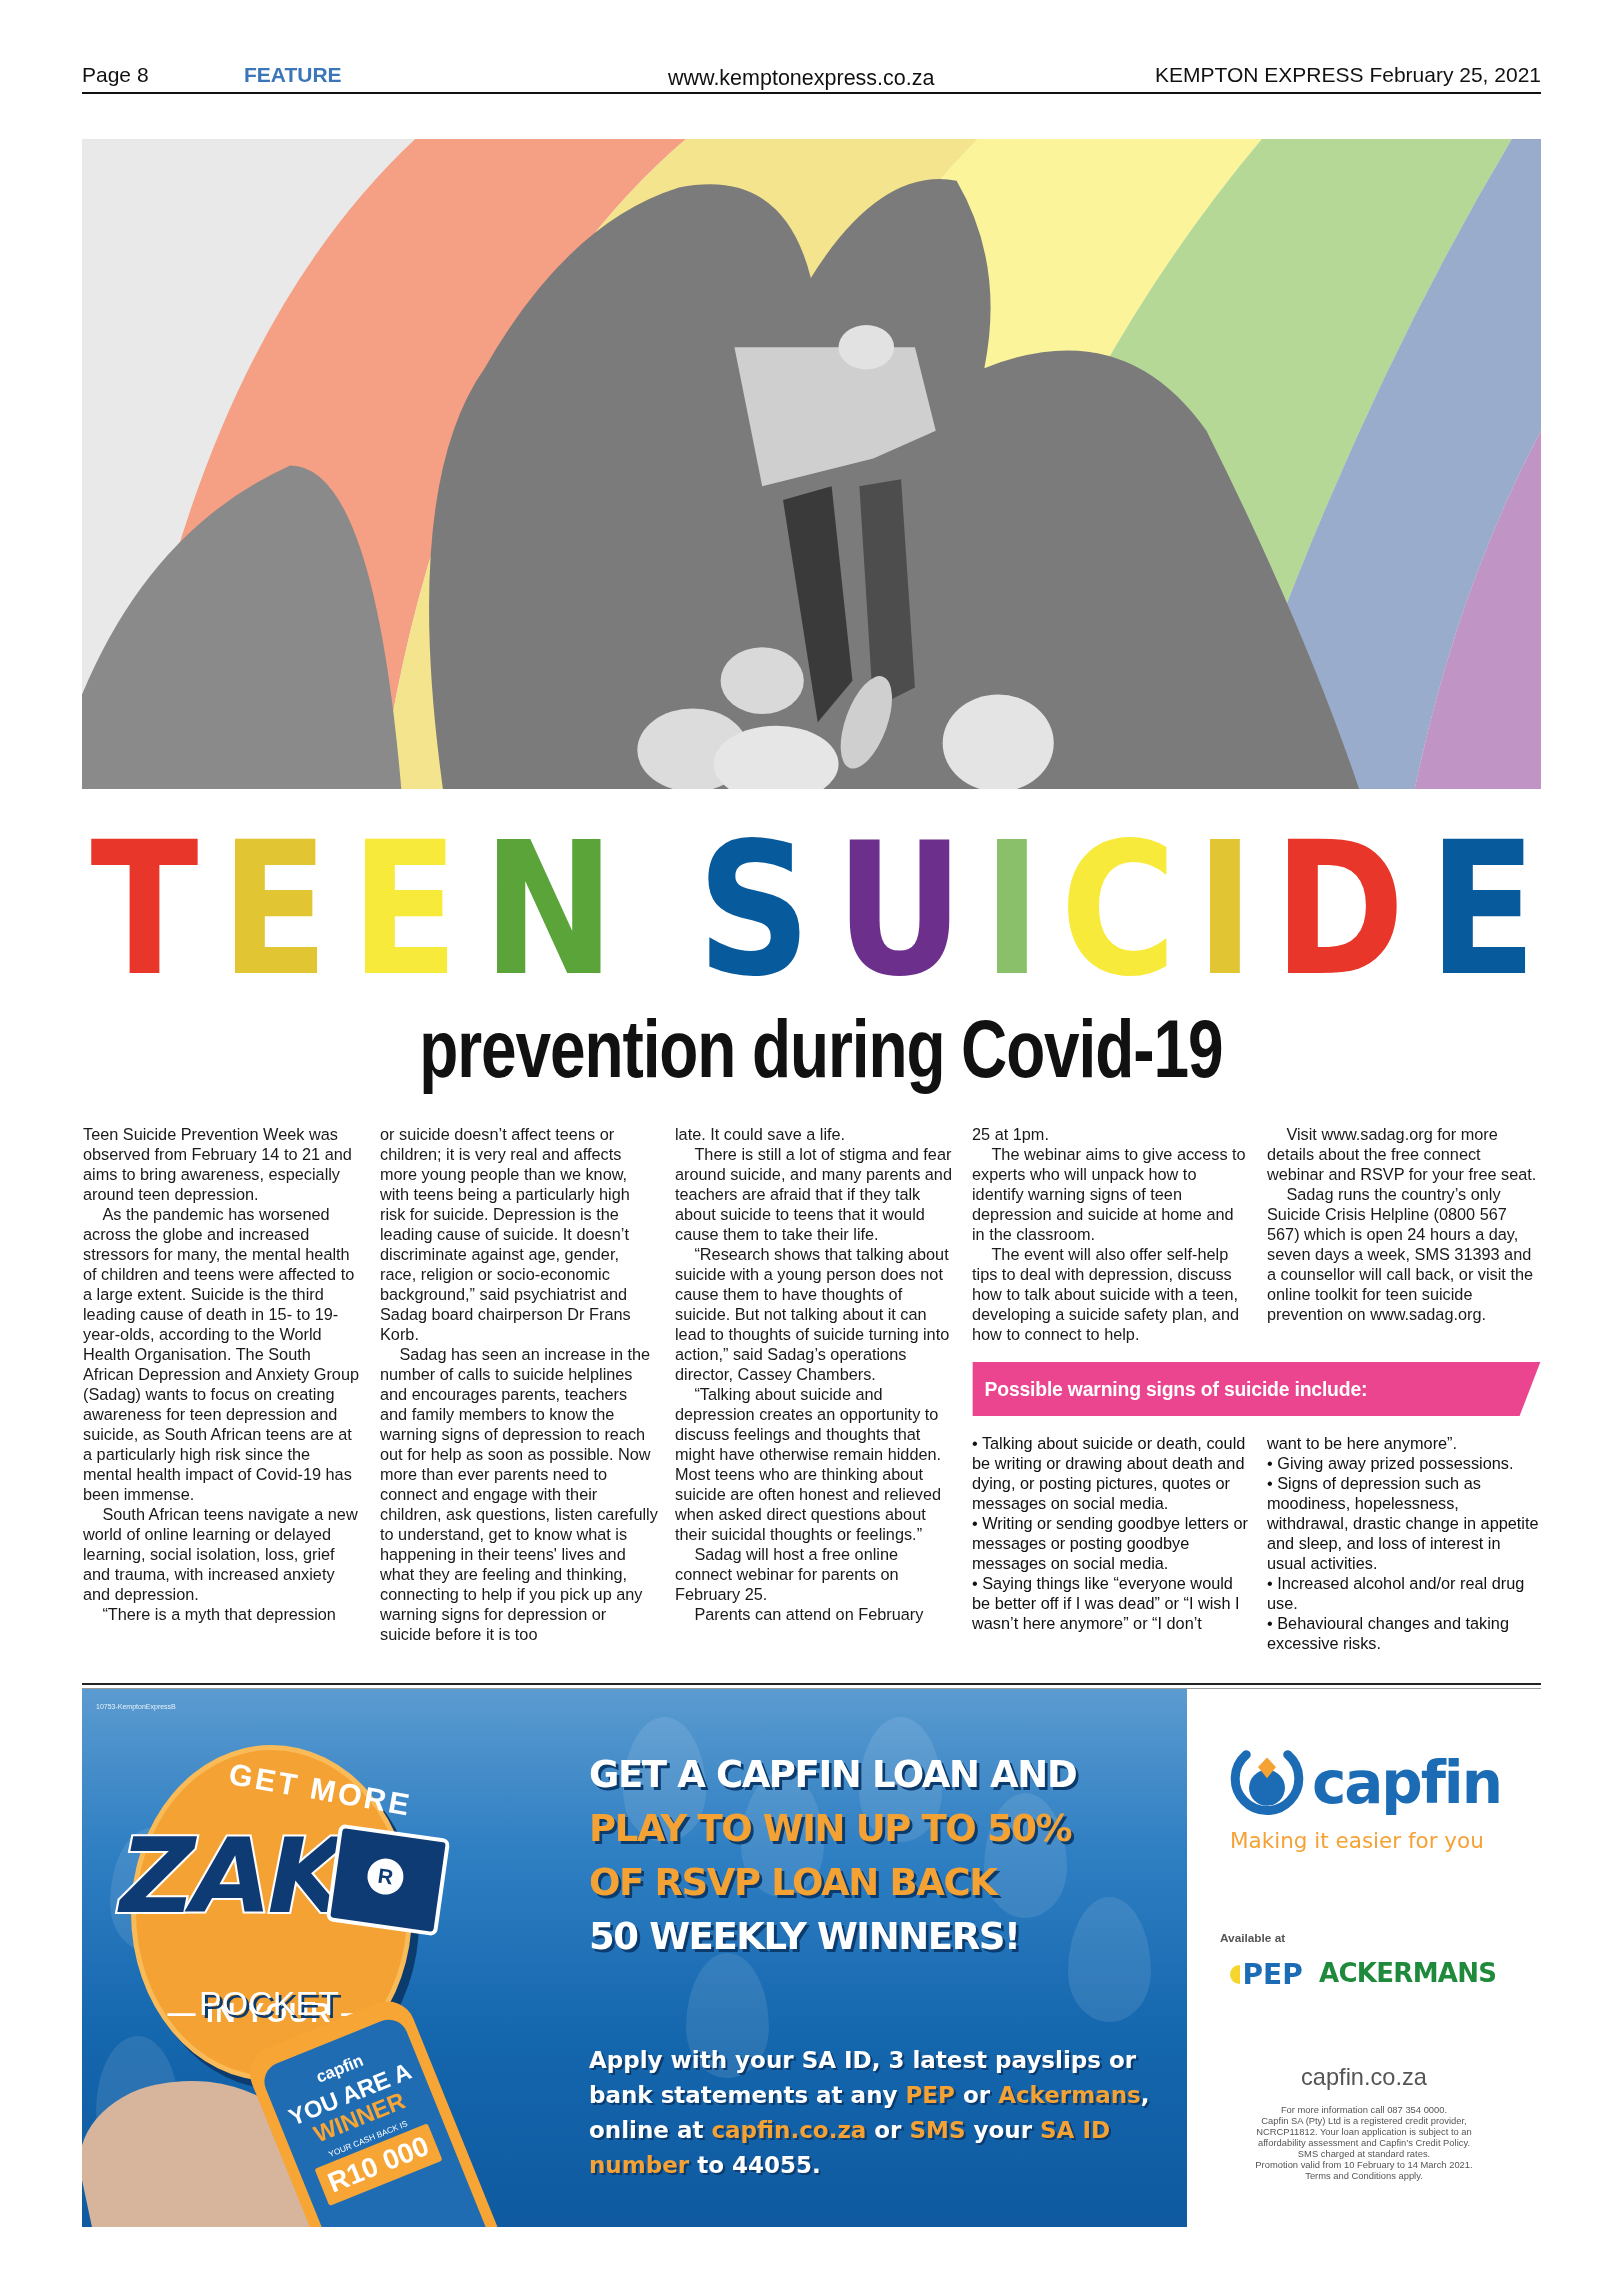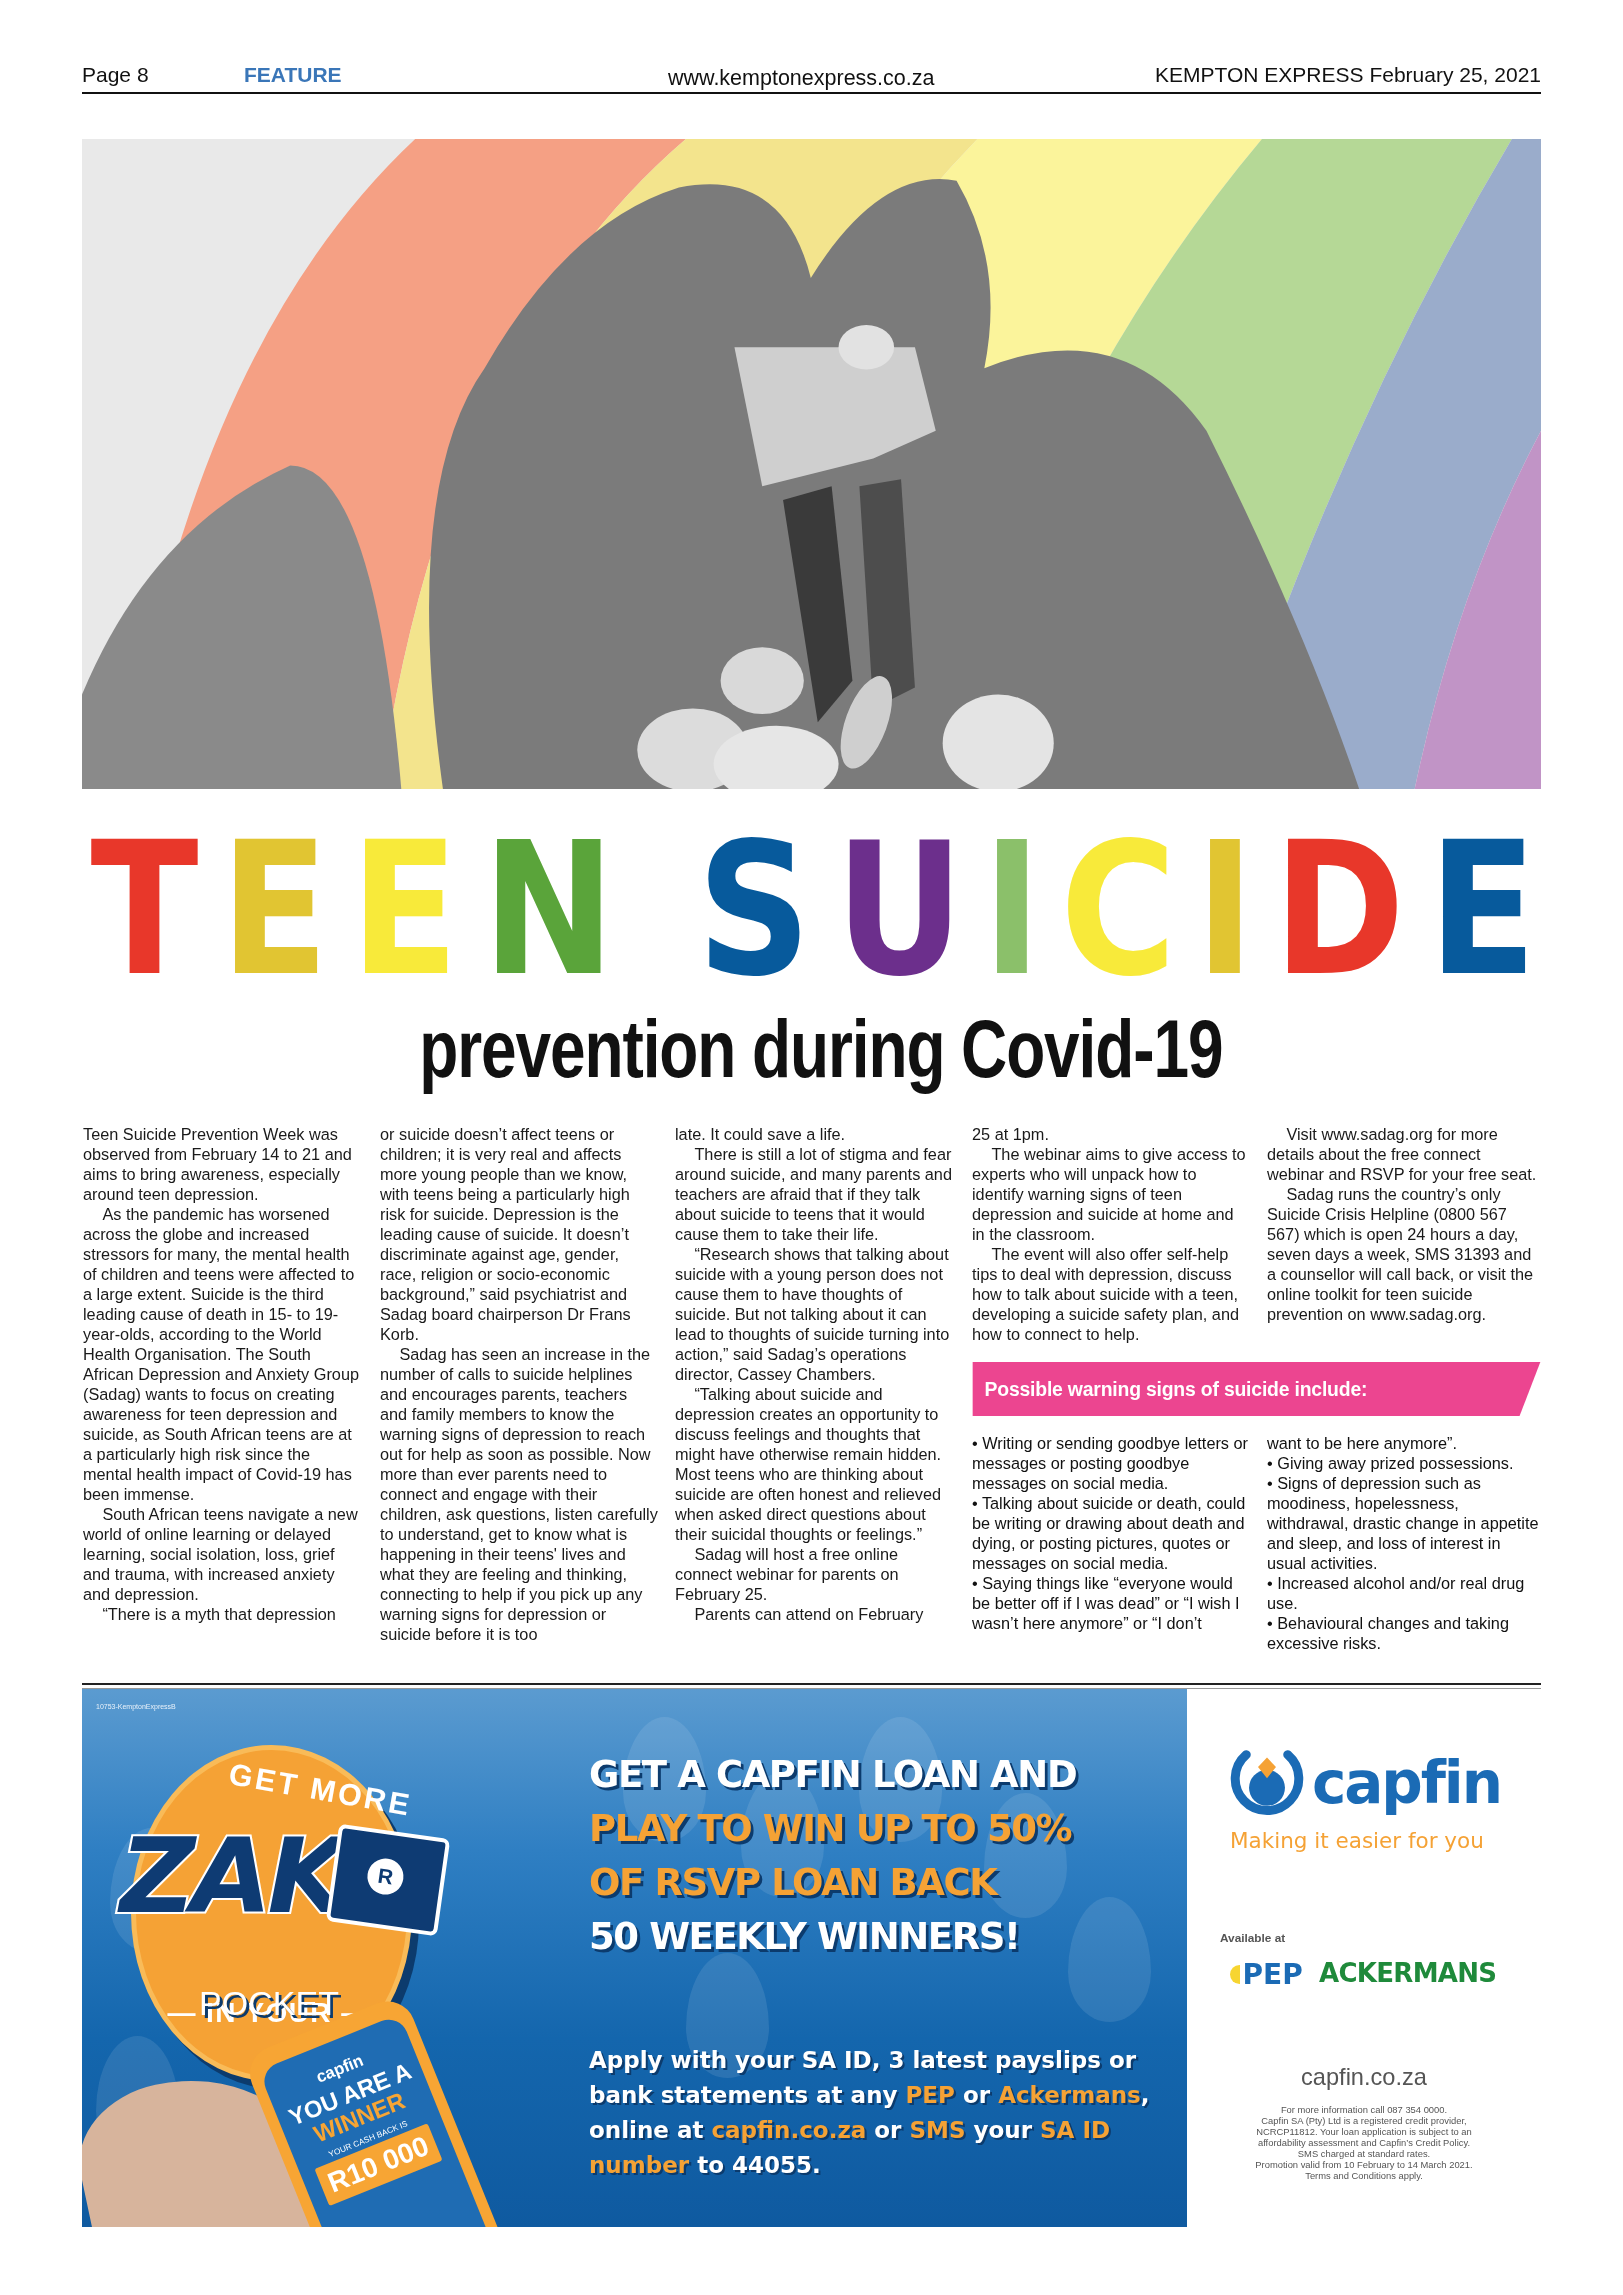--- a/index.html
+++ b/index.html
@@ -159,22 +159,22 @@
   <p class="ind">Sadag runs the country’s only Suicide Crisis Helpline (0800 567 567) which is open 24 hours a day, seven days a week, SMS 31393 and a counsellor will call back, or visit the online toolkit for teen suicide prevention on www.sadag.org.</p>
 </div>
 
 <div class="abs warn-bar">
   <svg width="569" height="54" viewBox="0 0 820 78">
     <polygon points="0,0 820,0 790,78 0,78" fill="#ec4590"></polygon>
   </svg>
   <div class="warn-title">Possible warning signs of suicide include:</div>
 </div>
 <div class="abs w1">
+  <p>• Talking about suicide or death, could be writing or drawing about death and dying, or posting pictures, quotes or messages on social media.</p>
   <p>• Writing or sending goodbye letters or messages or posting goodbye messages on social media.</p>
-  <p>• Talking about suicide or death, could be writing or drawing about death and dying, or posting pictures, quotes or messages on social media.</p>
   <p>• Saying things like “everyone would be better off if I was dead” or “I wish I wasn’t here anymore” or “I don’t</p>
 </div>
 <div class="abs w2">
   <p>want to be here anymore”.</p>
   <p>• Giving away prized possessions.</p>
   <p>• Signs of depression such as moodiness, hopelessness, withdrawal, drastic change in appetite and sleep, and loss of interest in usual activities.</p>
   <p>• Increased alcohol and/or real drug use.</p>
   <p>• Behavioural changes and taking excessive risks.</p>
 </div>
 

